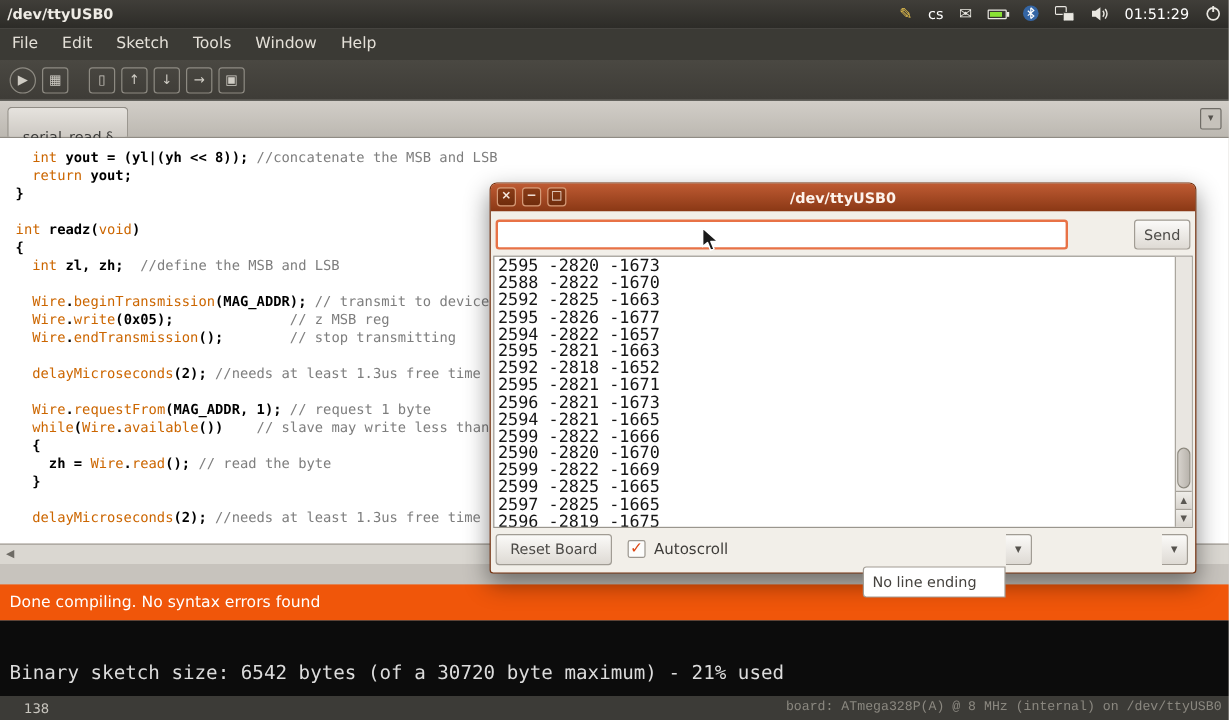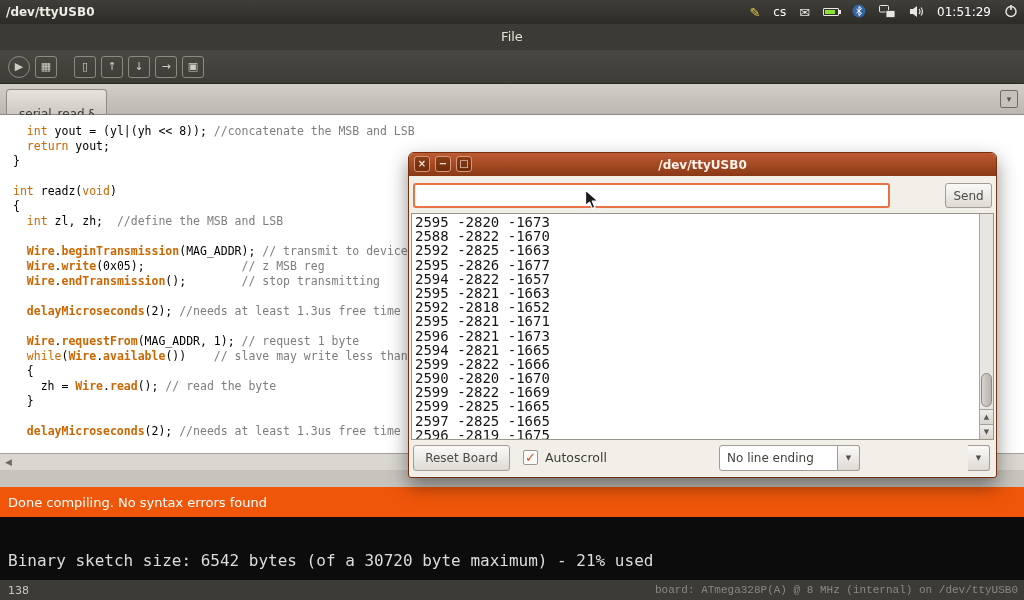--- a/index.html
+++ b/index.html
@@ -14,21 +14,21 @@
   .tray-glyph{font-size:13px;color:#e9e7e1;line-height:1;}
   .tray-glyph.yellow{color:#edc64f;}
   .tray-text{font-size:12px;color:#fff;}
   #clock{font-size:12px;color:#fff;}
   .battery{width:16px;height:8px;border:1px solid #e9e7e1;border-radius:1px;position:relative;display:inline-block;}
   .battery-fill{position:absolute;left:1px;top:1px;bottom:1px;width:10px;background:var(--battery-green,#8ae234);}
   .battery-nub{position:absolute;right:-3px;top:1px;width:2px;height:4px;background:#e9e7e1;}
 
   
   #menubar{position:absolute;left:0;top:24px;width:1024px;height:26px;background:#3b3a35;
-    display:flex;align-items:center;flex-direction:column;}
+    display:flex;align-items:center;}
   .menu-item{padding:0 10px;font-size:13px;color:#e4e0d8;height:26px;line-height:26px;}
 
   
   #toolbar{position:absolute;left:0;top:50px;width:1024px;height:34px;background:#444239;
     background:linear-gradient(#4a4842,#3e3c37);display:flex;align-items:center;padding-left:8px;gap:5px;
     border-bottom:1px solid #2a2925;}
   .tool-btn{width:22px;height:22px;border:1px solid #8d8a82;border-radius:3px;display:flex;
     align-items:center;justify-content:center;color:#cfccc4;}
   .tool-btn.round{border-radius:50%;}
   .tool-btn.gap{margin-left:12px;}
@@ -41,37 +41,37 @@
     background:linear-gradient(#e6e3de,#cdc9c3);border:1px solid #908c85;border-bottom:none;
     border-radius:4px 4px 0 0;font-size:12px;color:#3a3a38;line-height:24px;}
   #tab-menu{position:absolute;right:6px;top:6px;width:18px;height:18px;border:1px solid #6f6c66;
     border-radius:2px;background:#c6c2bb;color:#55524d;display:flex;align-items:center;justify-content:center;font-size:9px;}
 
   
   #editor{position:absolute;left:0;top:115px;width:1024px;height:338px;background:#fff;overflow:hidden;}
   #code-area{padding:9px 0 0 13px;font-family:"DejaVu Sans Mono","Liberation Mono",monospace;
     font-size:11.5px;line-height:15px;white-space:pre;color:#111;}
   .code-line{height:15px;}
-  .seg-p{color:#000;}
+  .seg-p{color:#000;font-weight:bold;}
   .seg-k{color:var(--keyword-color,#cc6600);}
-  .seg-f{color:var(--keyword-color,#cc6600);font-weight:bold;}
+  .seg-f{color:var(--keyword-color,#cc6600);font-weight:normal;}
   .seg-c{color:var(--comment-color,#7e7e7e);}
 
   #hscroll{position:absolute;left:0;top:453px;width:1024px;height:17px;background:#dad7d1;border-top:1px solid #a5a19a;}
   #hscroll-arrow{position:absolute;left:5px;top:3px;font-size:9px;color:#6e6b65;}
   #gapstrip{position:absolute;left:0;top:470px;width:1024px;height:17px;background:#c7c3bd;}
 
   
   #status-bar{position:absolute;left:0;top:487px;width:1024px;height:30px;
     background:var(--accent-orange,#f0560a);color:#fff;font-size:13px;display:flex;align-items:center;padding-left:8px;}
   #console{position:absolute;left:0;top:517px;width:1024px;height:63px;background:#0c0c0c;}
   #console-text{padding:34px 0 0 8px;color:#dcdcdc;font-family:"DejaVu Sans Mono","Liberation Mono",monospace;font-size:16px;}
   #footer{position:absolute;left:0;top:580px;width:1024px;height:20px;background:#3c3b37;
     display:flex;align-items:center;font-size:11px;}
-  #footer-line{color:#c9c6bf;padding-left:8px;}
+  #footer-line{color:#c9c6bf;padding-left:20px;}
   #footer-board{margin-left:auto;padding-right:6px;color:#8b8880;font-family:Liberation Mono, monospace;}
 
   
   #serial-window{position:absolute;left:408px;top:152px;width:589px;height:326px;z-index:40;
     background:#f2efe9;border:1px solid #74310f;border-radius:6px 6px 3px 3px;
     box-shadow:0 8px 20px rgba(0,0,0,0.45);}
   #sw-titlebar{height:23px;background:linear-gradient(var(--titlebar-gradient-top,#bf5b33),var(--titlebar-gradient-bottom,#8a3815));
     border-radius:5px 5px 0 0;position:relative;display:flex;align-items:center;justify-content:center;
     color:#fdf3ec;font-weight:bold;font-size:12px;}
   #sw-btns{position:absolute;left:5px;top:3px;display:flex;gap:5px;}
@@ -103,21 +103,21 @@
   #sw-bottom{position:absolute;left:4px;right:4px;bottom:5px;height:27px;}
   #sw-reset{position:absolute;left:0;top:0;width:97px;height:26px;}
   #sw-checkbox{position:absolute;left:110px;top:5px;width:15px;height:15px;background:#fdfdfc;
     border:1px solid #9b968e;border-radius:2px;color:var(--check-orange,#dd4814);font-size:13px;
     line-height:13px;text-align:center;font-weight:bold;}
   #sw-autoscroll{position:absolute;left:132px;top:5px;font-size:12.5px;color:#3f3d3a;}
   .combo-field{position:absolute;top:0;height:26px;background:#fff;border:1px solid #a19c94;
     border-radius:3px 0 0 3px;font-size:12px;color:#45423e;display:flex;align-items:center;padding-left:7px;}
   .combo-arrow{position:absolute;top:0;width:22px;height:26px;border-radius:0 3px 3px 0;border-left:none;}
   .combo-arrow span{font-size:7px;color:#55524d;}
-  #sw-lineending{left:306px;width:119px;}
+  #sw-lineending{left:306px;width:119px;margin-top:27px;}
   #sw-lineending-arrow{left:425px;}
   #sw-baud{left:458px;width:97px;}
   #sw-baud-arrow{left:555px;}
 
   #cursor{position:absolute;left:584px;top:189px;z-index:100;}
 </style>
 </head>
 <body>
 
 <div id="top-panel">

